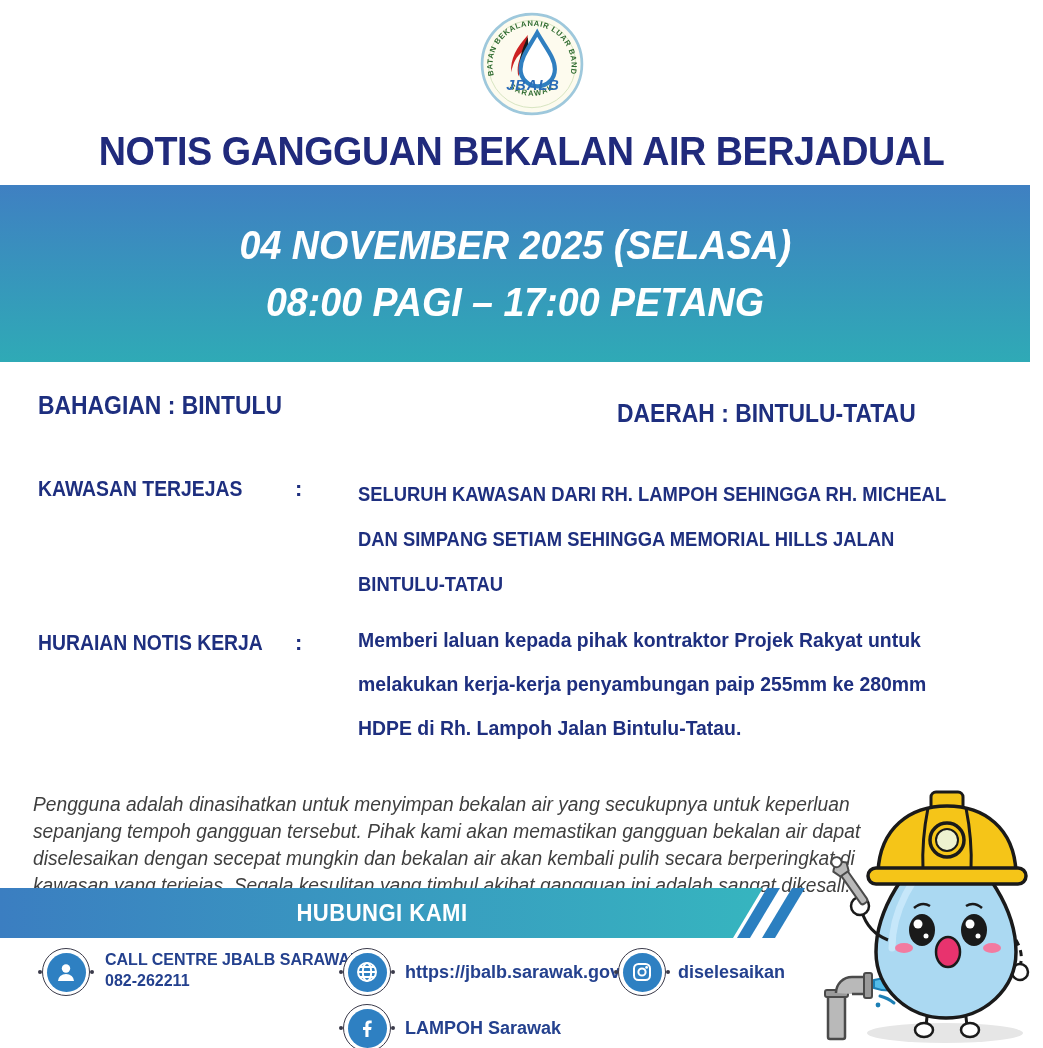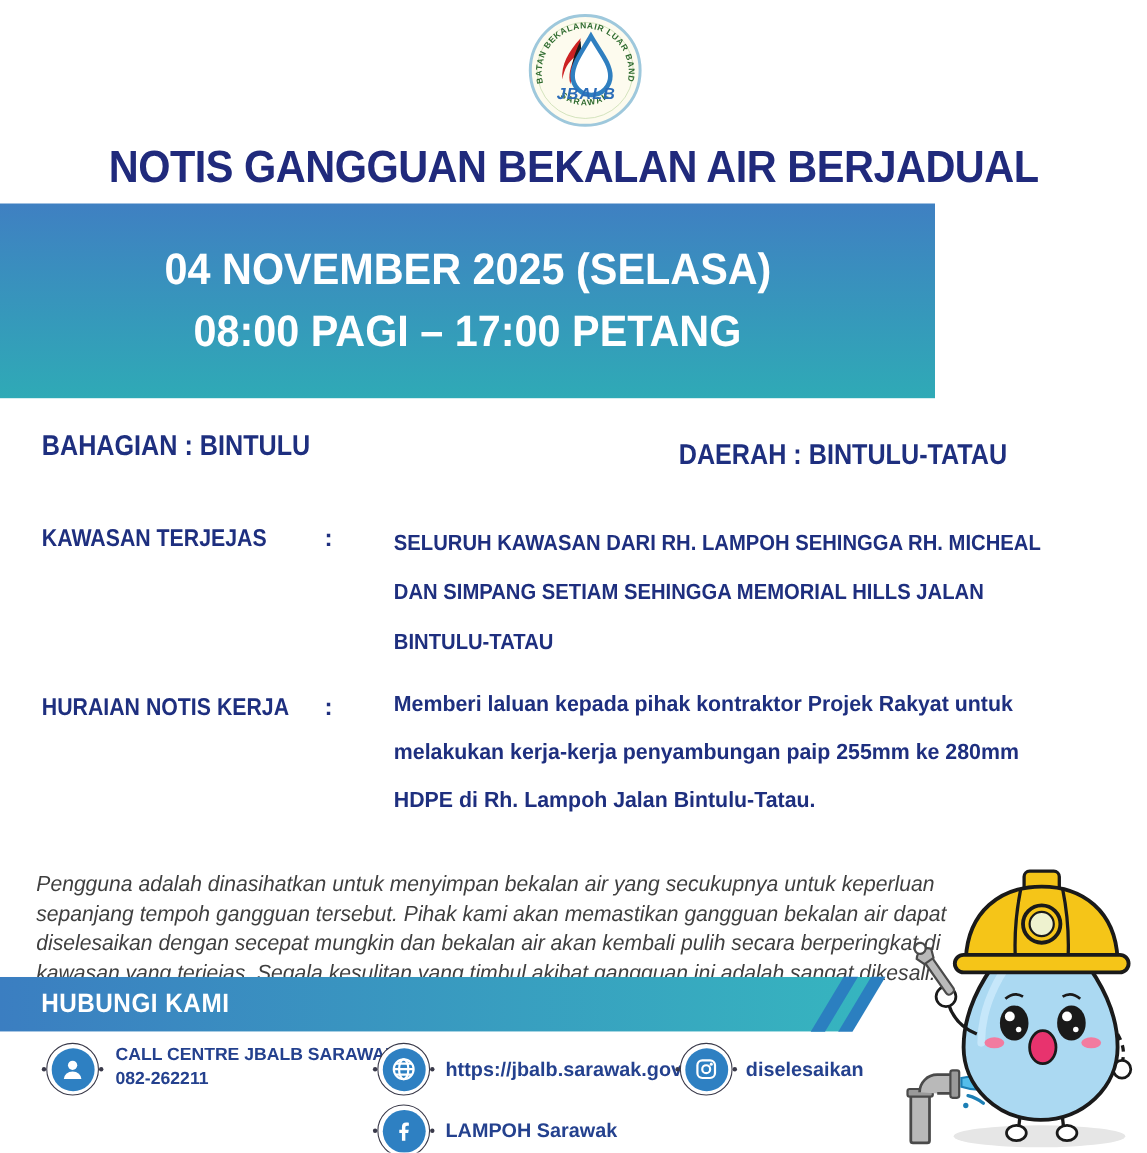--- a/index.html
+++ b/index.html
@@ -10,23 +10,23 @@
   
   .logo-wrap { position:absolute; left:462px; top:12px; width:140px; height:104px; }
   .page-title {
     position:absolute; left:0; top:128px; width:1043px; text-align:center;
     font-size:41px; font-weight:700; color:#202a7c; letter-spacing:-0.5px;
     transform:scaleX(0.92); transform-origin:center;
     white-space:nowrap;
   }
   
   .banner {
-    position:absolute; left:0; top:185px; width:850px; height:177px;
+    position:absolute; left:0; top:185px; width:1030px; height:177px;
     background:linear-gradient(180deg,#3f80c2 0%, #2faab6 100%);
-    display:flex; flex-direction:column; align-items:center; justify-content:center;
+    display:flex; flex-direction:column; align-items:center; justify-content:center;font-style:italic;
   }
   .banner .line {
     color:#ffffff; font-weight:700; font-size:40px; line-height:57px;
     transform:scaleX(0.94); white-space:nowrap;
   }
   
   .bahagian {
     position:absolute; left:38px; top:390px; font-size:26px; font-weight:700;
     color:#1e2f7f; transform:scaleX(0.88); transform-origin:left; white-space:nowrap;
   }
@@ -49,21 +49,21 @@
   .disclaimer {
     position:absolute; left:33px; top:791px; width:790px;
     font-size:20px; font-style:italic; color:#3f3f3f; line-height:27px;
   }
   .disclaimer div { white-space:nowrap; transform:scaleX(0.96); transform-origin:left; }
   
   .contact-bar {
     position:absolute; left:0; top:888px; width:763px; height:50px;
     background:linear-gradient(90deg,#3b7ec1 0%, #36b5bf 100%);
     clip-path:polygon(0 0, 100% 0, calc(100% - 30px) 100%, 0 100%);
-    display:flex; align-items:center; justify-content:flex-start;padding-left:30px;
+    display:flex; align-items:center; justify-content:center;
   }
   .contact-bar .heading {
     color:#ffffff; font-weight:700; font-size:24px; letter-spacing:0.5px;
     transform:scaleX(0.92); white-space:nowrap;
   }
   .stripe { position:absolute; top:888px; width:13px; height:50px; background:#2b7fc0; transform:skewX(-31deg); }
   .stripe.s1 { left:752px; }
   .stripe.s2 { left:777px; }
   
   .icon-ring {

